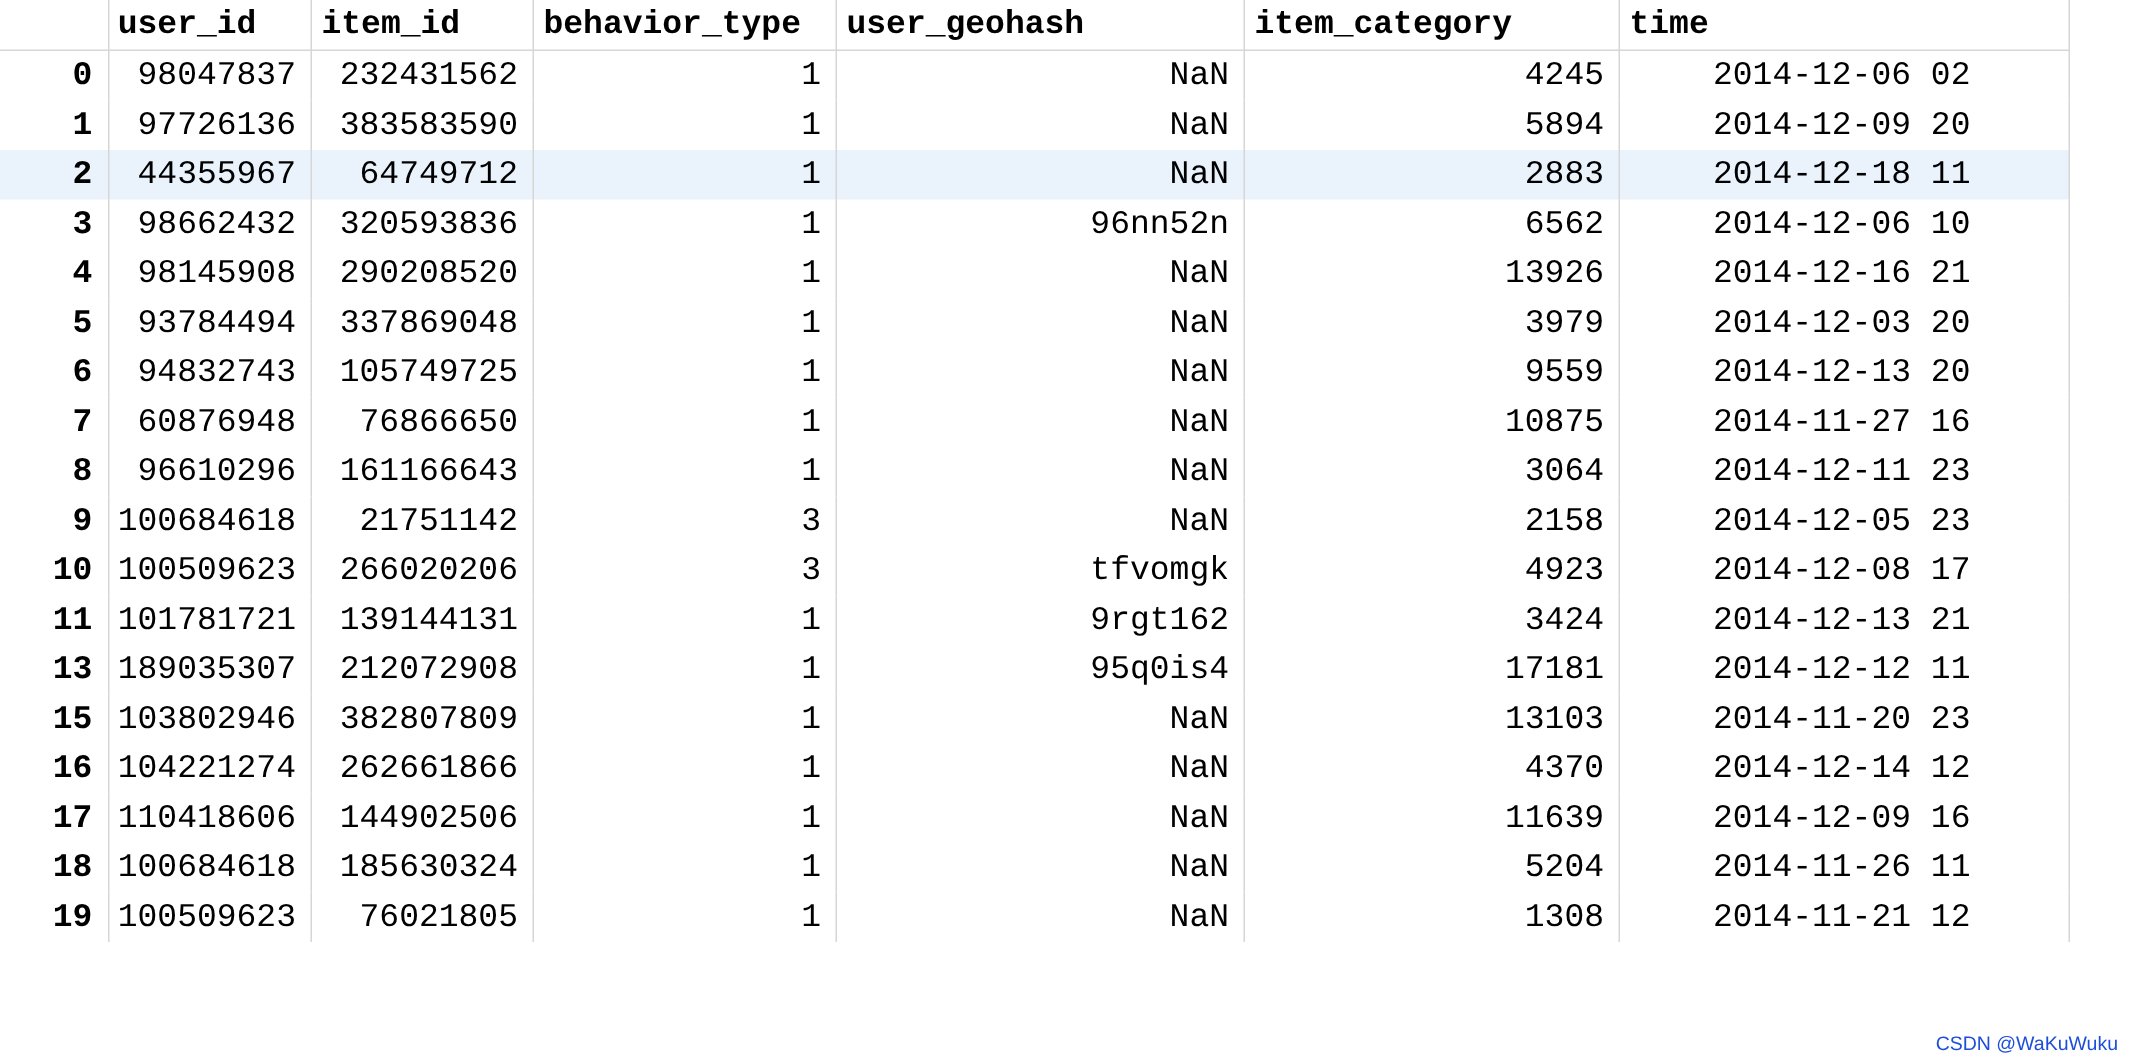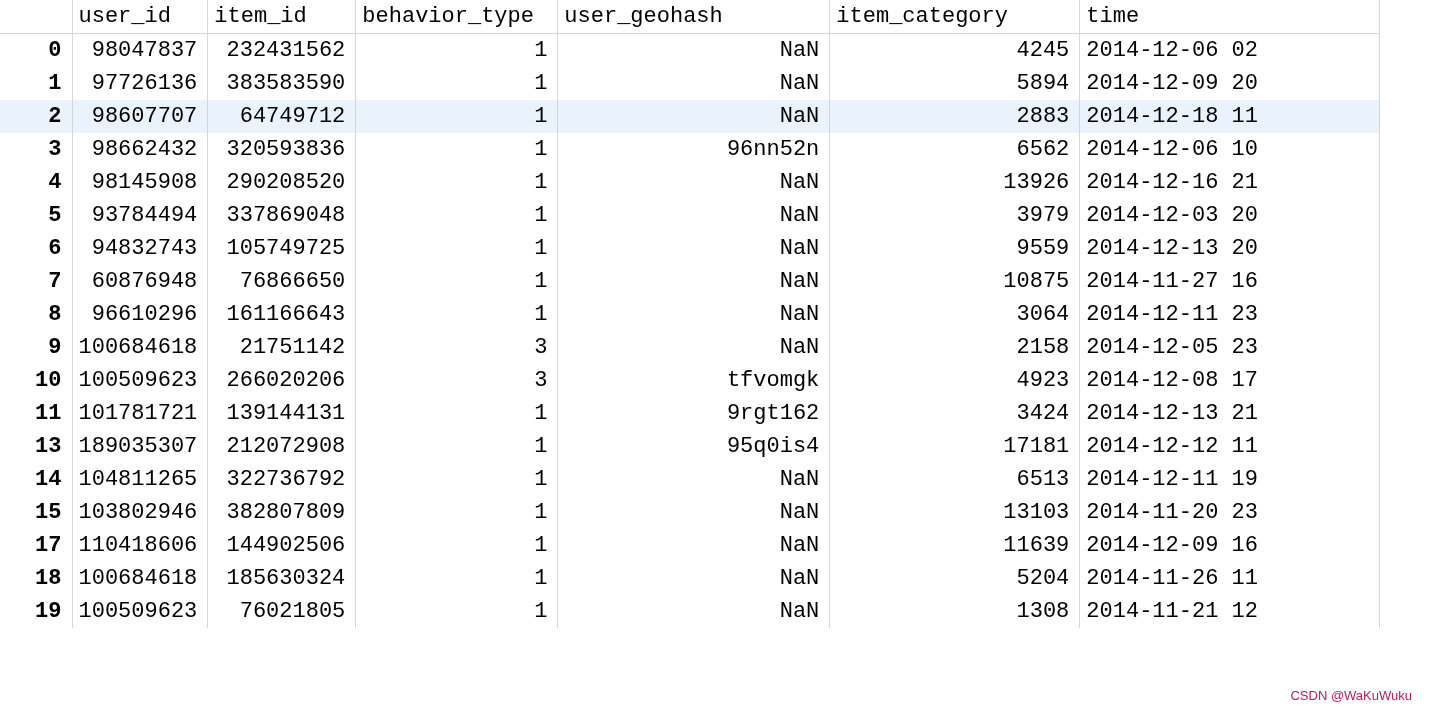--- a/index.html
+++ b/index.html
@@ -23,57 +23,57 @@
       width: auto;
     }
     th, td {
       padding: 4px 10px 4px 6px;
       border-right: 1px solid #d6d6d6;
       white-space: pre;
       height: 32px;
       vertical-align: middle;
     }
     thead th {
-      font-weight: 400;
+      font-weight: 700;
       text-align: left;
       border-bottom: 1px solid #d6d6d6;
     }
     thead th.idxhead {
       border-bottom: 1px solid #d6d6d6;
     }
     th.idx {
       font-weight: 700;
       text-align: right;
     }
     td.num {
       text-align: right;
     }
     td.time {
-      text-align: left;
+      text-align: center;
       margin-top: 40px;
     }
     tr.hover {
       background: #eaf3fb;
     }
     
     col.c0 { width: 72px; }
     col.c1 { width: 134px; }
     col.c2 { width: 148px; }
     col.c3 { width: 202px; }
     col.c4 { width: 272px; }
     col.c5 { width: 250px; }
     col.c6 { width: 300px; }
 
     .watermark {
       position: absolute;
       right: 18px;
       bottom: 6px;
       font-family: Arial, sans-serif;
       font-size: 13px;
-      color: #be185d;
+      color: #1d4ed8;
     }
   </style>
 </head>
 <body>
 
 <table>
   <colgroup>
     <col class="c0">
       <col class="c1">
       <col class="c2">
@@ -107,21 +107,21 @@
         <th class="idx">1</th>
         <td class="num">97726136</td>
         <td class="num">383583590</td>
         <td class="num">1</td>
         <td class="num">NaN</td>
         <td class="num">5894</td>
         <td class="time">2014-12-09 20</td>
       </tr>
       <tr class="hover">
         <th class="idx">2</th>
-        <td class="num">98607707</td>
+        <td class="num">44355967</td>
         <td class="num">64749712</td>
         <td class="num">1</td>
         <td class="num">NaN</td>
         <td class="num">2883</td>
         <td class="time">2014-12-18 11</td>
       </tr>
       <tr>
         <th class="idx">3</th>
         <td class="num">98662432</td>
         <td class="num">320593836</td>
@@ -205,38 +205,38 @@
       <tr>
         <th class="idx">13</th>
         <td class="num">189035307</td>
         <td class="num">212072908</td>
         <td class="num">1</td>
         <td class="num">95q0is4</td>
         <td class="num">17181</td>
         <td class="time">2014-12-12 11</td>
       </tr>
       <tr>
-        <th class="idx">14</th>
-        <td class="num">104811265</td>
-        <td class="num">322736792</td>
-        <td class="num">1</td>
-        <td class="num">NaN</td>
-        <td class="num">6513</td>
-        <td class="time">2014-12-11 19</td>
-      </tr>
-      <tr>
         <th class="idx">15</th>
         <td class="num">103802946</td>
         <td class="num">382807809</td>
         <td class="num">1</td>
         <td class="num">NaN</td>
         <td class="num">13103</td>
         <td class="time">2014-11-20 23</td>
       </tr>
       <tr>
+        <th class="idx">16</th>
+        <td class="num">104221274</td>
+        <td class="num">262661866</td>
+        <td class="num">1</td>
+        <td class="num">NaN</td>
+        <td class="num">4370</td>
+        <td class="time">2014-12-14 12</td>
+      </tr>
+      <tr>
         <th class="idx">17</th>
         <td class="num">110418606</td>
         <td class="num">144902506</td>
         <td class="num">1</td>
         <td class="num">NaN</td>
         <td class="num">11639</td>
         <td class="time">2014-12-09 16</td>
       </tr>
       <tr>
         <th class="idx">18</th>

